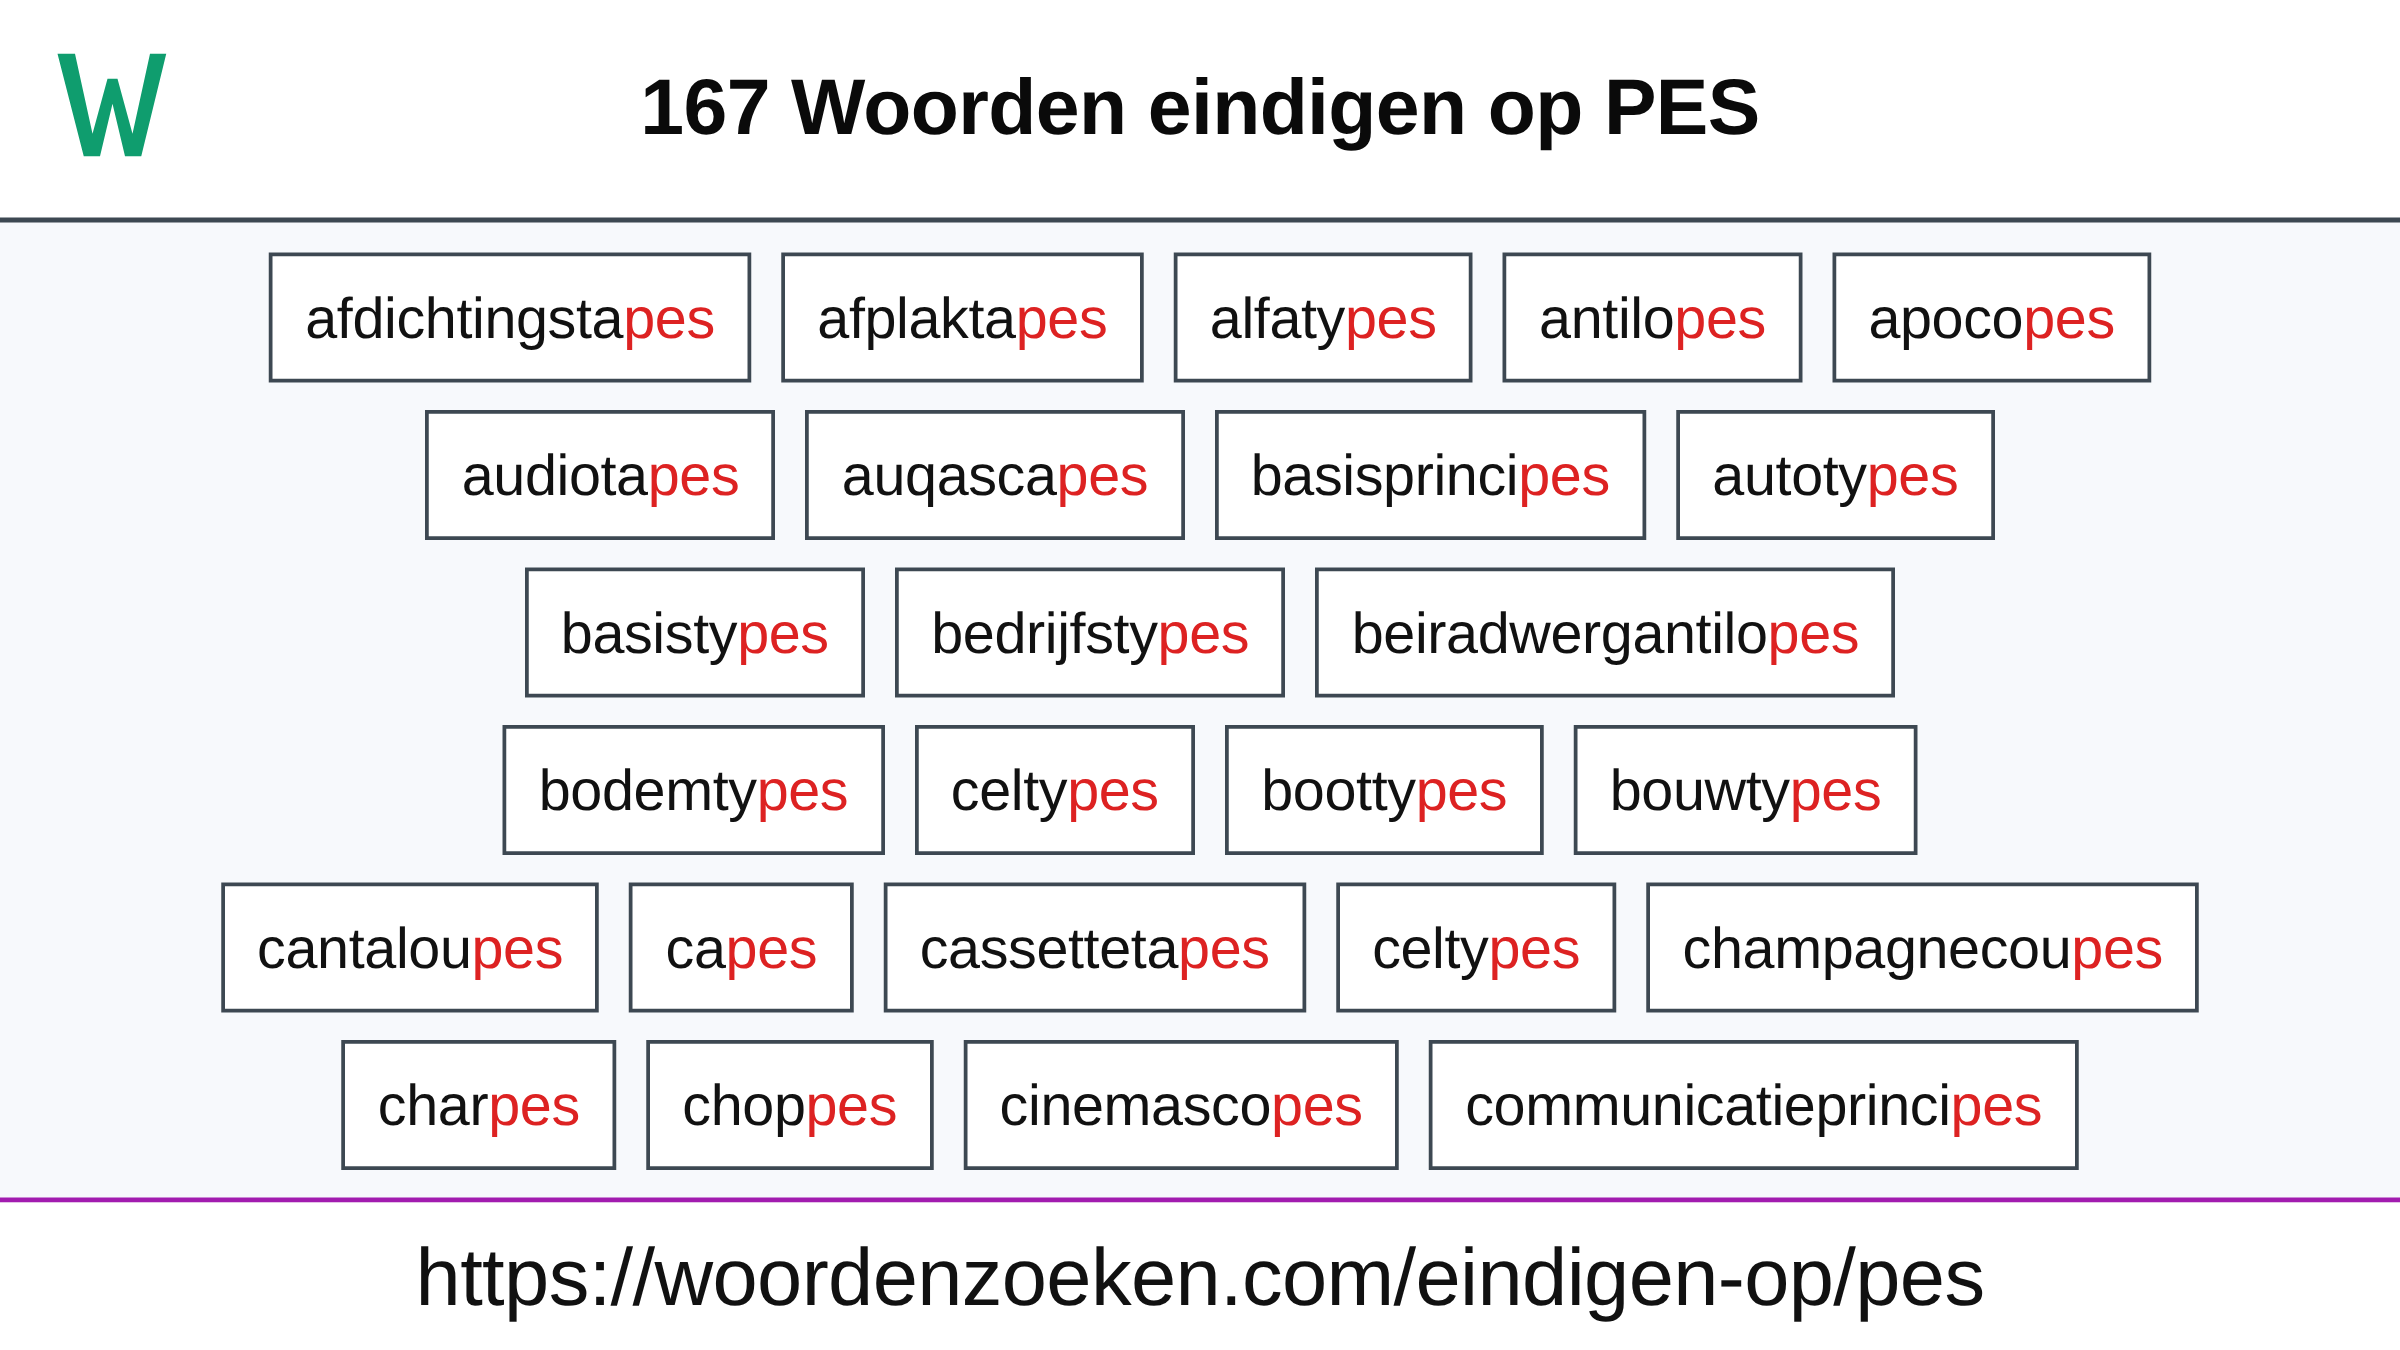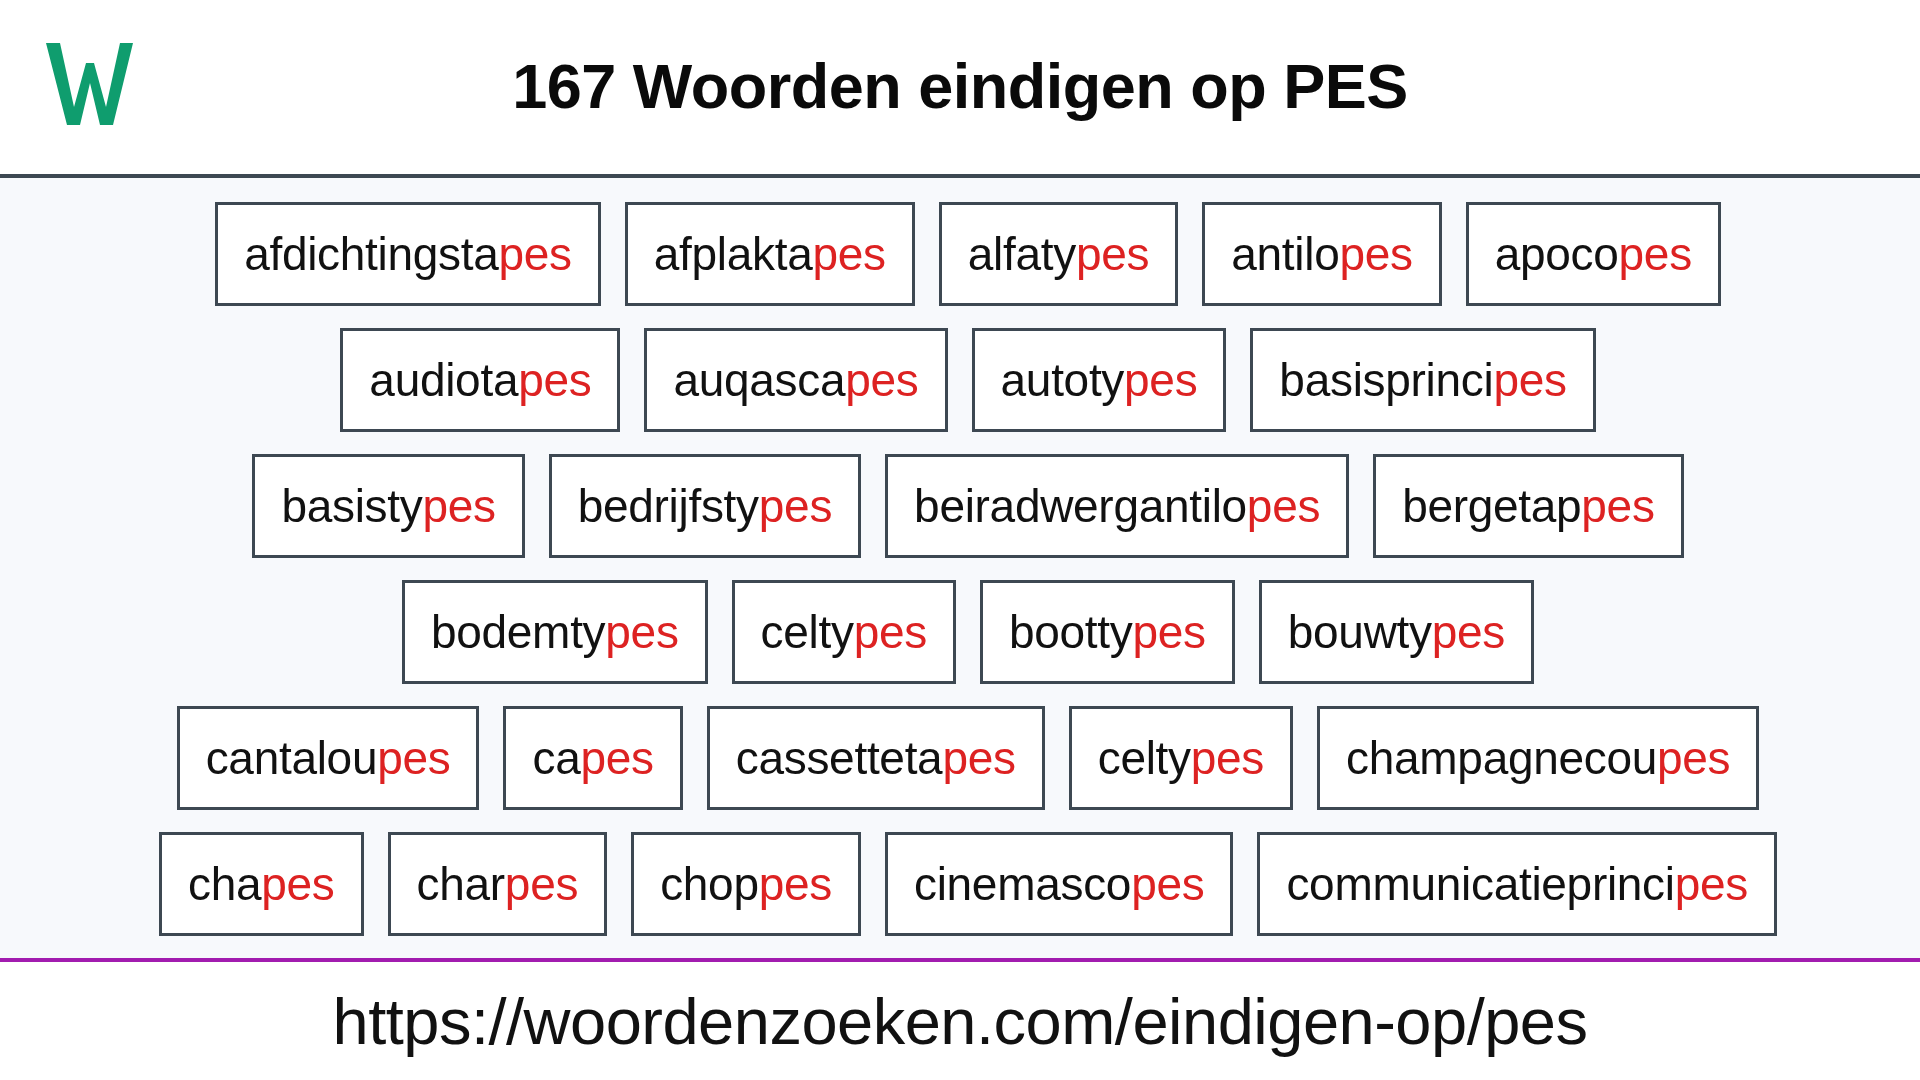--- a/index.html
+++ b/index.html
@@ -141,39 +141,36 @@
         </div>
       </div>
       <div class="word-row">
         <div class="word-box">
           <span class="word-text"><span class="stem">audiota</span><span class="suffix">pes</span></span>
         </div>
         <div class="word-box">
           <span class="word-text"><span class="stem">auqasca</span><span class="suffix">pes</span></span>
         </div>
         <div class="word-box">
+          <span class="word-text"><span class="stem">basisprinci</span><span class="suffix">pes</span></span>
+        </div>
+        <div class="word-box">
           <span class="word-text"><span class="stem">autoty</span><span class="suffix">pes</span></span>
         </div>
-        <div class="word-box">
-          <span class="word-text"><span class="stem">basisprinci</span><span class="suffix">pes</span></span>
-        </div>
       </div>
       <div class="word-row">
         <div class="word-box">
           <span class="word-text"><span class="stem">basisty</span><span class="suffix">pes</span></span>
         </div>
         <div class="word-box">
           <span class="word-text"><span class="stem">bedrijfsty</span><span class="suffix">pes</span></span>
         </div>
         <div class="word-box">
           <span class="word-text"><span class="stem">beiradwergantilo</span><span class="suffix">pes</span></span>
         </div>
-        <div class="word-box">
-          <span class="word-text"><span class="stem">bergetap</span><span class="suffix">pes</span></span>
-        </div>
       </div>
       <div class="word-row">
         <div class="word-box">
           <span class="word-text"><span class="stem">bodemty</span><span class="suffix">pes</span></span>
         </div>
         <div class="word-box">
           <span class="word-text"><span class="stem">celty</span><span class="suffix">pes</span></span>
         </div>
         <div class="word-box">
           <span class="word-text"><span class="stem">bootty</span><span class="suffix">pes</span></span>
@@ -193,23 +190,20 @@
           <span class="word-text"><span class="stem">cassetteta</span><span class="suffix">pes</span></span>
         </div>
         <div class="word-box">
           <span class="word-text"><span class="stem">celty</span><span class="suffix">pes</span></span>
         </div>
         <div class="word-box">
           <span class="word-text"><span class="stem">champagnecou</span><span class="suffix">pes</span></span>
         </div>
       </div>
       <div class="word-row">
-        <div class="word-box">
-          <span class="word-text"><span class="stem">cha</span><span class="suffix">pes</span></span>
-        </div>
         <div class="word-box">
           <span class="word-text"><span class="stem">char</span><span class="suffix">pes</span></span>
         </div>
         <div class="word-box">
           <span class="word-text"><span class="stem">chop</span><span class="suffix">pes</span></span>
         </div>
         <div class="word-box">
           <span class="word-text"><span class="stem">cinemasco</span><span class="suffix">pes</span></span>
         </div>
         <div class="word-box">

